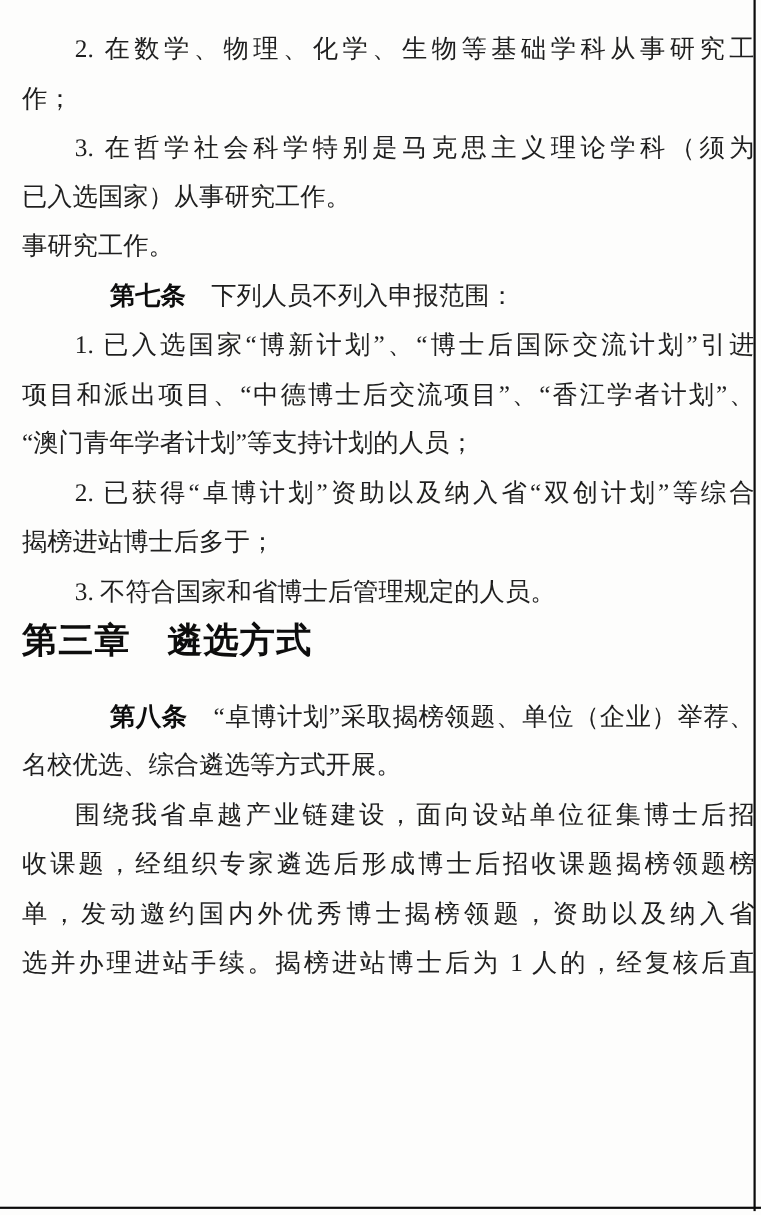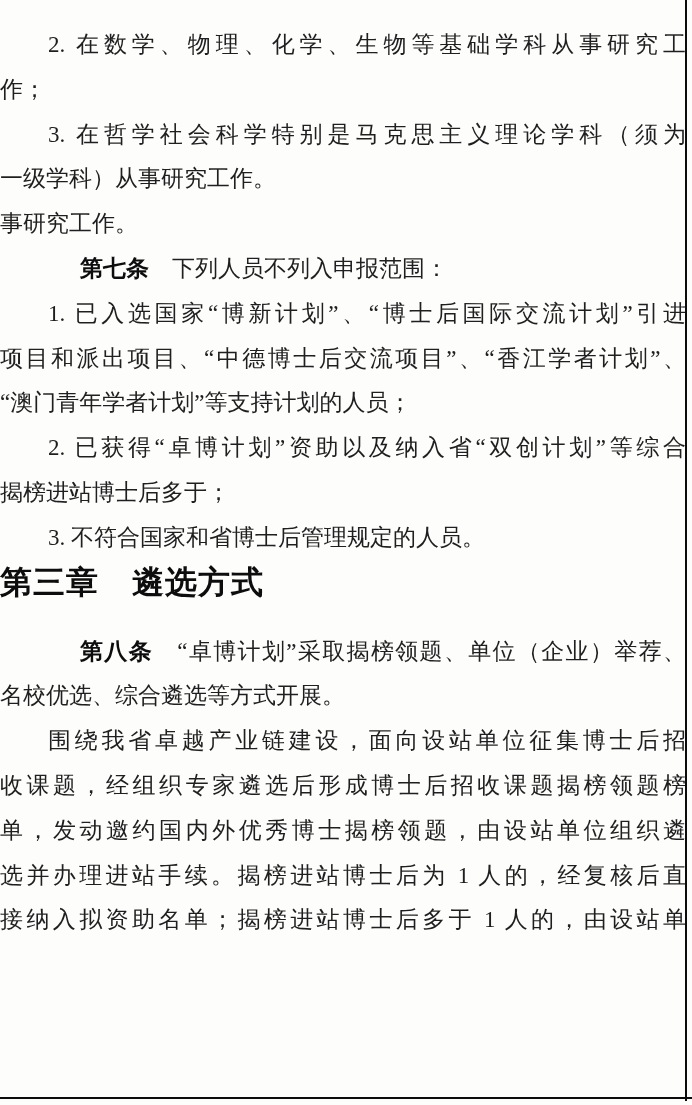--- a/index.html
+++ b/index.html
@@ -9,21 +9,21 @@
     position: relative;
     width: 692px;
     height: 1105px;
     background: var(--page-bg, #fdfdfc);
     overflow: hidden;
     font-family: "Liberation Serif", "DejaVu Serif", serif;
   }
 
   .content {
     position: absolute;
-    left: 0;
+    left: 20px;
     right: 6px;
     top: 23px;
   }
 
   .line {
     height: 44.8px;
     line-height: 44.8px;
     font-size: 23px;
     color: var(--text-color, #1f1f1f);
     white-space: nowrap;
@@ -67,33 +67,32 @@
   }
 </style>
 </head>
 <body>
 
 <div class="page">
   <div class="content" id="doc-content">
       <div class="line indent full">2. 在数学、物理、化学、生物等基础学科从事研究工</div>
       <div class="line">作；</div>
       <div class="line indent full">3. 在哲学社会科学特别是马克思主义理论学科（须为</div>
-      <div class="line">一级学科）从事研究工作。</div>
+      <div class="line">已入选国家）从事研究工作。</div>
       <div class="line">事研究工作。</div>
       <div class="line indent"><span class="article-no">第七条</span><span>　下列人员不列入申报范围：</span></div>
       <div class="line indent full">1. 已入选国家“博新计划”、“博士后国际交流计划”引进</div>
       <div class="line full">项目和派出项目、“中德博士后交流项目”、“香江学者计划”、</div>
       <div class="line">“澳门青年学者计划”等支持计划的人员；</div>
       <div class="line indent full">2. 已获得“卓博计划”资助以及纳入省“双创计划”等综合</div>
       <div class="line">揭榜进站博士后多于；</div>
       <div class="line indent">3. 不符合国家和省博士后管理规定的人员。</div>
       <div class="heading">第三章　遴选方式</div>
       <div class="line indent full"><span class="article-no">第八条</span><span>　“卓博计划”采取揭榜领题、单位（企业）举荐、</span></div>
       <div class="line">名校优选、综合遴选等方式开展。</div>
       <div class="line indent full">围绕我省卓越产业链建设，面向设站单位征集博士后招</div>
       <div class="line full">收课题，经组织专家遴选后形成博士后招收课题揭榜领题榜</div>
-      <div class="line full">单，发动邀约国内外优秀博士揭榜领题，由设站单位组织遴</div>
+      <div class="line full">单，发动邀约国内外优秀博士揭榜领题，资助以及纳入省</div>
       <div class="line full">选并办理进站手续。揭榜进站博士后为 1 人的，经复核后直</div>
-      <div class="line full">接纳入拟资助名单；揭榜进站博士后多于 1 人的，由设站单</div>
     </div>
   <div class="edge-right"></div>
   <div class="edge-bottom"></div>
 </div>
 
 </body></html>

